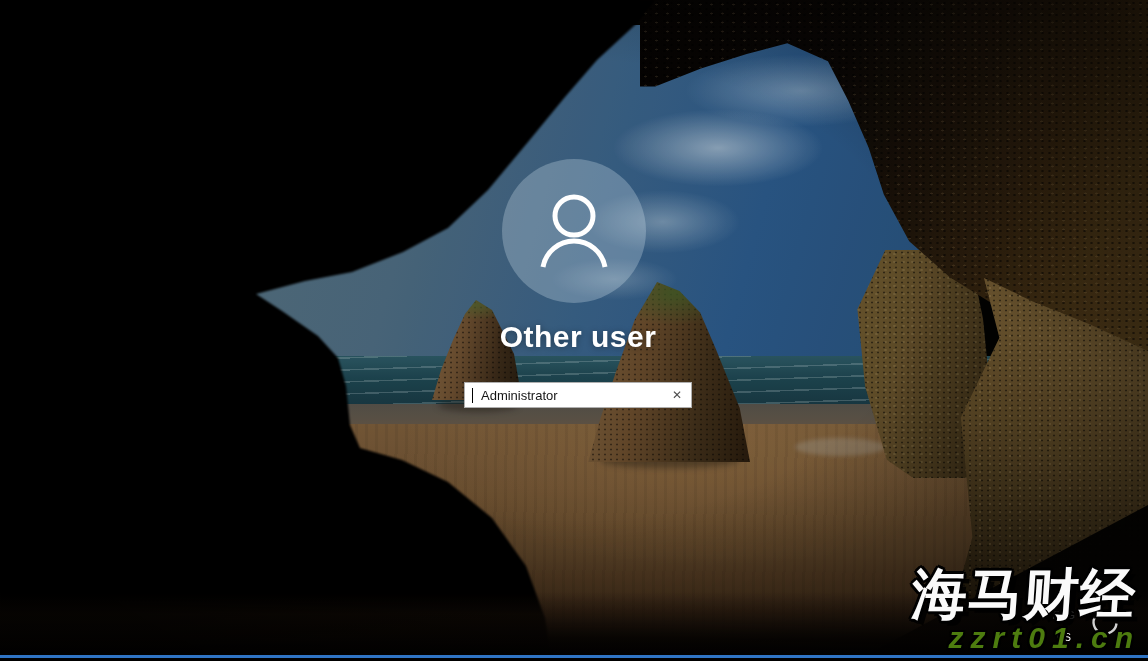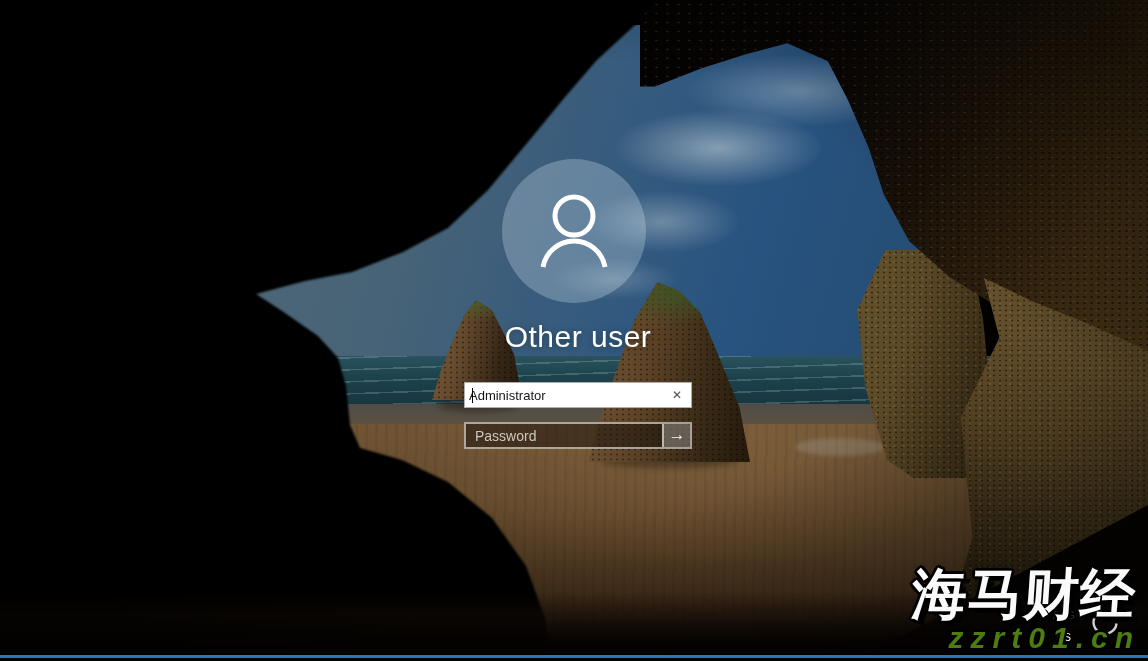--- a/index.html
+++ b/index.html
@@ -112,31 +112,31 @@
 
   
   .login{position:absolute;inset:0;z-index:10;}
   .avatar{
     left:502px;top:159px;width:144px;height:144px;border-radius:50%;
     background:rgba(210,226,235,.30);
     display:flex;align-items:center;justify-content:center;
   }
   .other-user{
     left:434px;top:320px;width:288px;text-align:center;
-    color:#fff;font-size:30px;font-weight:400;letter-spacing:.5px;
+    color:#fff;font-size:30px;font-weight:700;letter-spacing:.5px;
     text-shadow:0 1px 6px rgba(0,0,0,.35);
   }
   .row{left:464px;width:228px;display:flex;align-items:center;}
   .user-row{
     top:382px;height:26px;background:#fff;border:1px solid rgba(110,110,110,.55);
     position:absolute;
   }
   .user-row input{
     flex:1;height:100%;border:none;outline:none;background:transparent;
-    font-family:inherit;font-size:13px;color:#151515;padding:0 22px 0 4px;
+    font-family:inherit;font-size:13px;color:#151515;padding:0 22px 0 16px;
   }
   .caret{position:absolute;left:7px;top:5px;width:1px;height:15px;background:#000;}
   .clear-btn{
     position:absolute;right:5px;top:0;height:100%;width:18px;border:none;background:transparent;
     color:#4f4f4f;font-size:12px;line-height:1;cursor:pointer;display:flex;align-items:center;justify-content:center;
     font-family:inherit;padding:0;
   }
   .pass-row{
     top:422px;height:27px;position:absolute;
     border:2px solid rgba(230,228,222,.66);
@@ -218,24 +218,20 @@
       </svg>
     </div>
     <div class="abs other-user">Other user</div>
 
     <div class="row user-row">
       <input type="text" value="Administrator" style="">
       <div class="caret"></div>
       <button class="clear-btn">✕</button>
     </div>
 
-    <div class="row pass-row">
-      <input type="password" placeholder="Password" style="">
-      <button class="submit-btn">→</button>
-    </div>
   </div>
 
   <div class="abs lang">
     <div class="l1">ENG</div>
     <div class="l2">US</div>
   </div>
   <div class="abs rotate">
     <svg width="36" height="36" viewBox="0 0 36 36">
       <path d="M28 11 A 11.5 11.5 0 1 0 30.5 19.5" fill="none" stroke="#ffffff" stroke-opacity=".82" stroke-width="2.4"></path>
       <path d="M29.5 3.5 L30.5 12 L22.5 10 Z" fill="#ffffff" fill-opacity=".82"></path>

